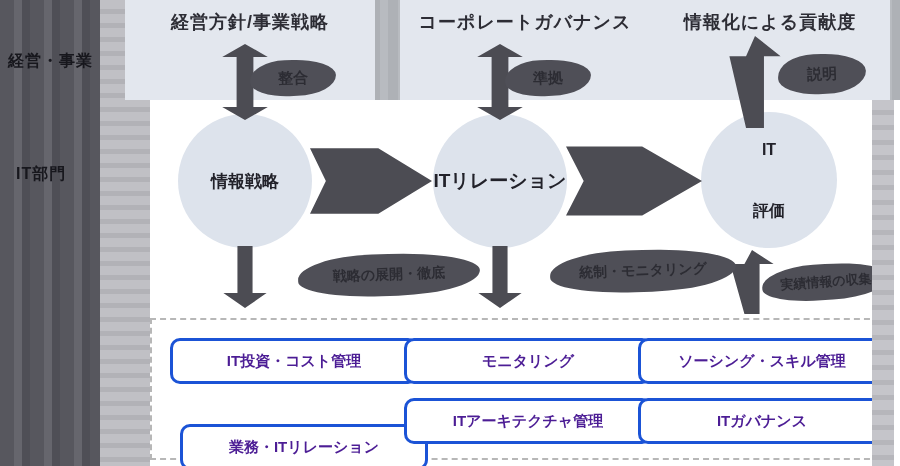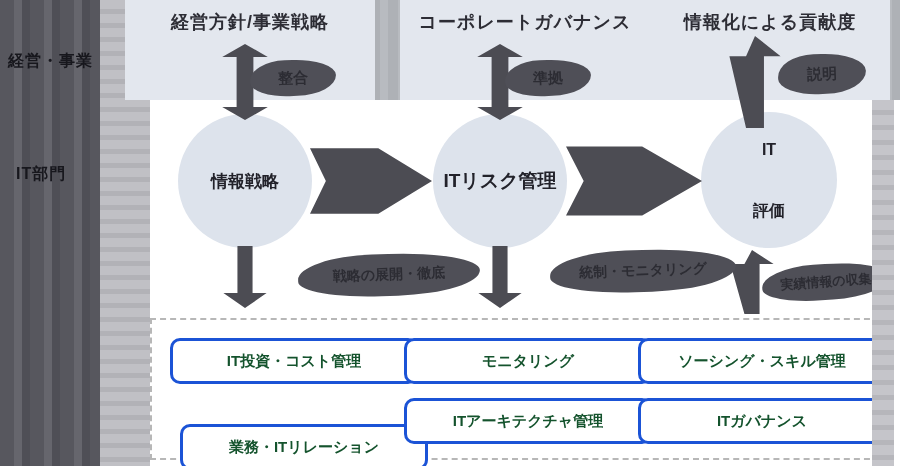--- a/index.html
+++ b/index.html
@@ -97,21 +97,21 @@
   .fl3{left:762px;top:264px;width:128px;height:36px;font-size:13px;transform:rotate(-4deg);}
 
   
   .process-box{
     position:absolute;left:150px;top:318px;width:730px;height:142px;
     background:#ffffff;border:2px dashed #b7b7b7;z-index:5;box-sizing:border-box;
   }
   .proc-item{
     position:absolute;width:248px;height:46px;box-sizing:border-box;
     border:3px solid #1b53d6;border-radius:10px;background:#ffffff;
-    color:#14532d;font-weight:bold;font-size:15px;
+    color:#4c1d95;font-weight:bold;font-size:15px;
     display:flex;justify-content:center;align-items:center;white-space:nowrap;
   }
   .p00{left:18px;top:18px;}  .p01{left:252px;top:18px;}  .p02{left:486px;top:18px;}
   .p10{left:28px;top:78px;margin-top:26px;}  .p11{left:252px;top:78px;}  .p12{left:486px;top:78px;}
 </style>
 </head>
 <body>
 
 <div id="stage">
 
@@ -137,21 +137,21 @@
   <div class="arrow v-up va3"></div>
 
   <div class="blob bl1">整合</div>
   <div class="blob bl2">準拠</div>
   <div class="blob bl3">説明</div>
 
   <div class="circle c1">
     <span>情報戦略</span>
   </div>
   <div class="circle c2">
-    <span>ITリスク管理</span>
+    <span>ITリレーション</span>
   </div>
   <div class="circle c3">
     <span>IT</span>
     <span>評価</span>
   </div>
 
   <div class="arrow chevron ch1"></div>
   <div class="arrow chevron ch2"></div>
 
   <div class="arrow v-down da1"></div>

